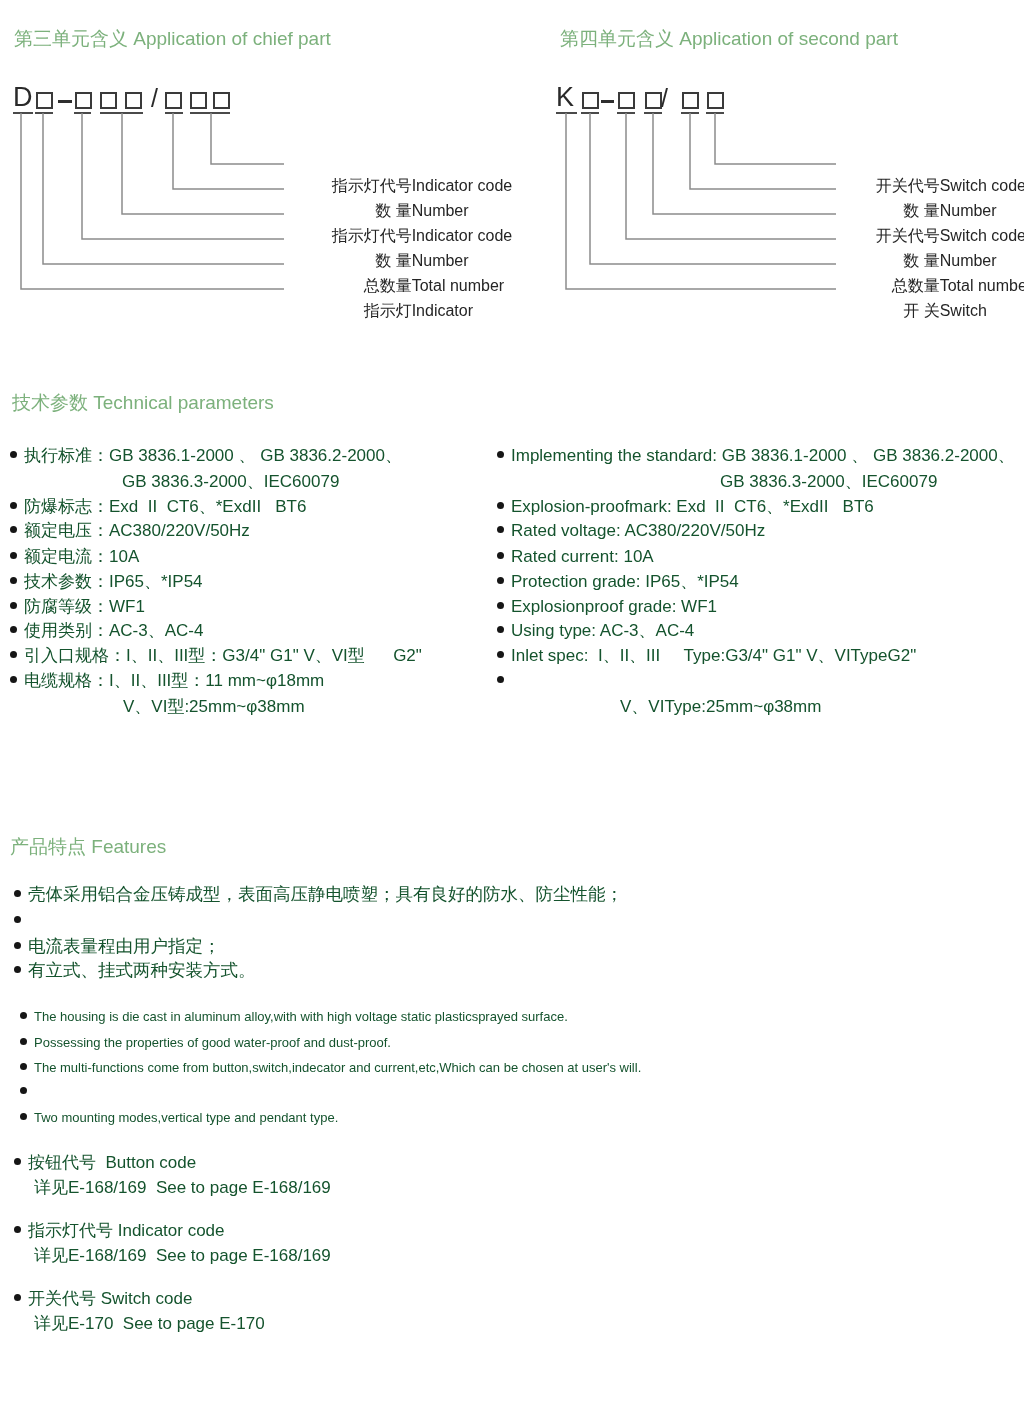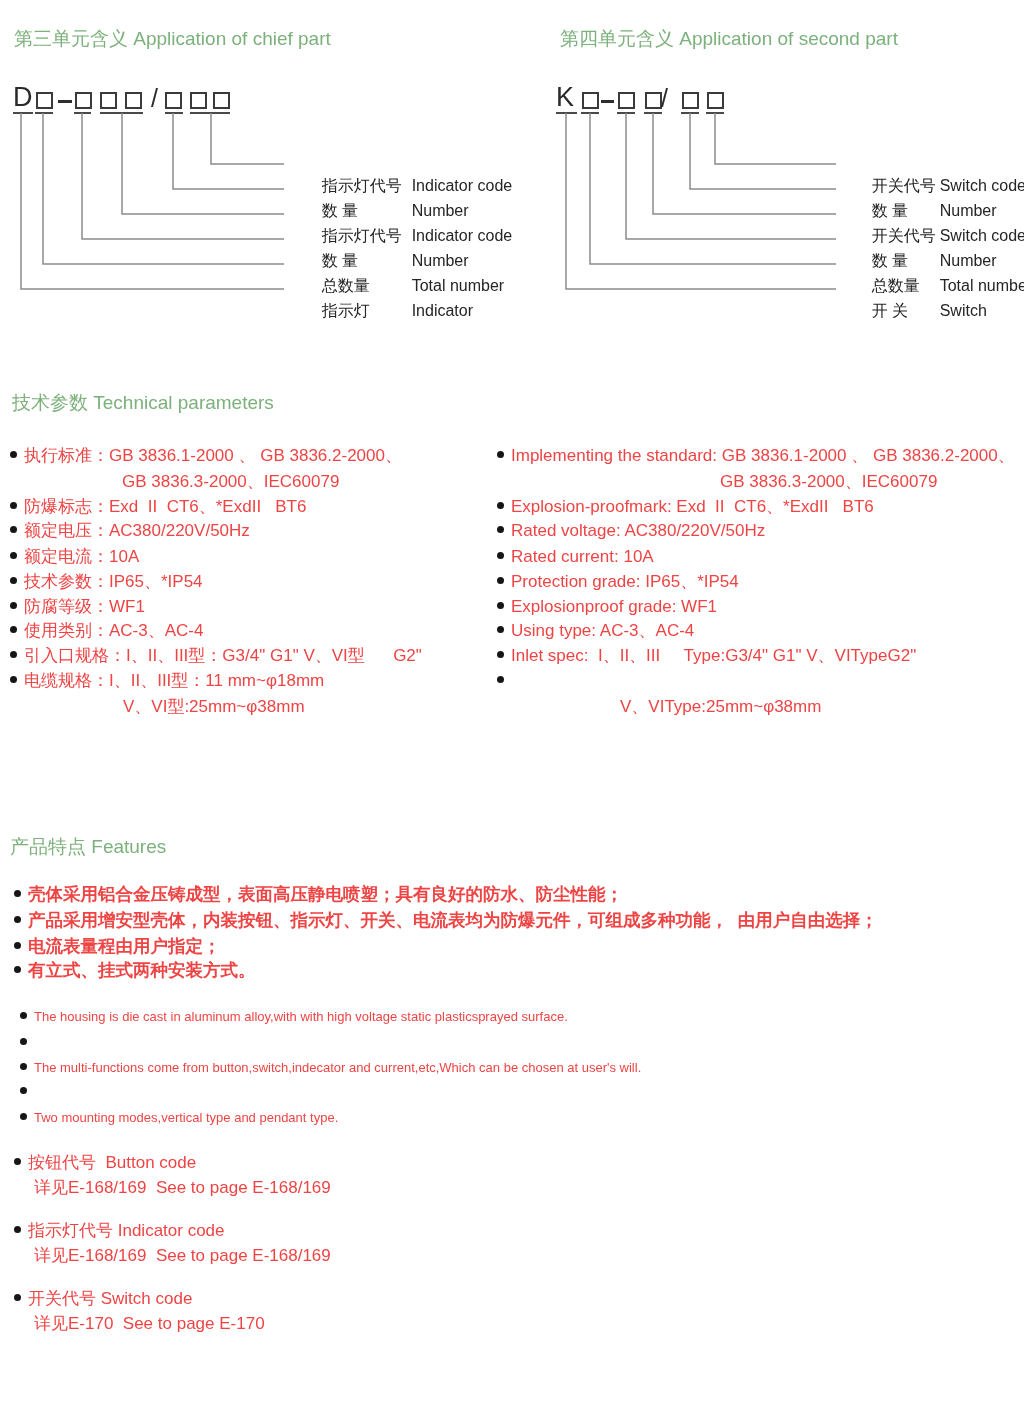--- a/index.html
+++ b/index.html
@@ -5,24 +5,24 @@
   html,body{margin:0;padding:0;background:#ffffff;}
   .page{position:relative;width:1024px;height:1413px;background:#fff;overflow:hidden;
         font-family:"Liberation Sans","DejaVu Sans",sans-serif;color:#202020;}
   .h{position:absolute;font-size:19px;line-height:24px;color:#7cb17c;white-space:pre;}
   .letter{position:absolute;font-size:27px;line-height:26px;top:84px;color:#2a2a2a;}
   .box{position:absolute;width:13px;height:13px;border:2px solid #3a3a3a;top:92px;background:#fff;}
   .dashbar{position:absolute;height:3px;background:#2e2e2e;top:100px;}
   .slash{position:absolute;font-size:25px;line-height:25px;top:86px;color:#2a2a2a;}
   svg.conn{position:absolute;}
   .lblrow{position:absolute;font-size:16px;line-height:22px;white-space:pre;color:#252525;}
-  .lblzh{display:inline-block;}
+  .lblzh{display:inline-block;text-align:right;}
   .lblzh.w90{width:90px;} .lblzh.w68{width:68px;}
-  .row{position:absolute;font-size:17px;line-height:24px;white-space:pre;color:#ef4444;}
-  .feat{font-size:17.5px;font-weight:bold;}
+  .row{position:absolute;font-size:17px;line-height:24px;white-space:pre;color:#14532d;}
+  .feat{font-size:17.5px;}
   .fen{font-size:13px;}
   .dot{display:inline-block;width:7px;height:7px;border-radius:50%;background:#161616;
        vertical-align:middle;margin-right:7px;position:relative;top:-2px;}
 </style>
 </head>
 <body>
 
 <div class="page">
 
   <div class="h" style="left:14px;top:27px">第三单元含义 Application of chief part</div>
@@ -155,28 +155,28 @@
     <div class="row" style="left:497px;top:619px"><span class="dot"></span><span>Using type: AC-3、AC-4</span></div>
     <div class="row" style="left:497px;top:644px"><span class="dot"></span><span>Inlet spec:  I、II、III     Type:G3/4" G1" V、VITypeG2"</span></div>
     <div class="row" style="left:497px;top:669px"><span class="dot"></span></div>
     <div class="row" style="left:620px;top:695px"><span>V、VIType:25mm~φ38mm</span></div>
   </div>
 
   <div class="h" style="left:10px;top:835px">产品特点 Features</div>
 
   <div>
     <div class="row feat" style="left:14px;top:882px"><span class="dot"></span><span>壳体采用铝合金压铸成型，表面高压静电喷塑；具有良好的防水、防尘性能；</span></div>
-    <div class="row feat" style="left:14px;top:908px"><span class="dot"></span><span>产品采用增安型壳体，内装按钮、指示灯、开关、电流表均为防爆元件，可组成多种功能，  由用户自由选择；</span></div>
+    <div class="row feat" style="left:14px;top:908px"><span class="dot"></span></div>
     <div class="row feat" style="left:14px;top:934px"><span class="dot"></span><span>电流表量程由用户指定；</span></div>
     <div class="row feat" style="left:14px;top:958px"><span class="dot"></span><span>有立式、挂式两种安装方式。</span></div>
   </div>
 
   <div>
     <div class="row fen" style="left:20px;top:1005px"><span class="dot"></span><span>The housing is die cast in aluminum alloy,with with high voltage static plasticsprayed surface.</span></div>
-    <div class="row fen" style="left:20px;top:1031px"><span class="dot"></span></div>
+    <div class="row fen" style="left:20px;top:1031px"><span class="dot"></span><span>Possessing the properties of good water-proof and dust-proof.</span></div>
     <div class="row fen" style="left:20px;top:1056px"><span class="dot"></span><span>The multi-functions come from button,switch,indecator and current,etc,Which can be chosen at user's will.</span></div>
     <div class="row fen" style="left:20px;top:1080px"><span class="dot"></span></div>
     <div class="row fen" style="left:20px;top:1106px"><span class="dot"></span><span>Two mounting modes,vertical type and pendant type.</span></div>
   </div>
 
   <div>
     <div class="row" style="left:14px;top:1151px"><span class="dot"></span><span>按钮代号  Button code</span></div>
     <div class="row" style="left:34px;top:1176px"><span>详见E-168/169  See to page E-168/169</span></div>
 
     <div class="row" style="left:14px;top:1219px"><span class="dot"></span><span>指示灯代号 Indicator code</span></div>

